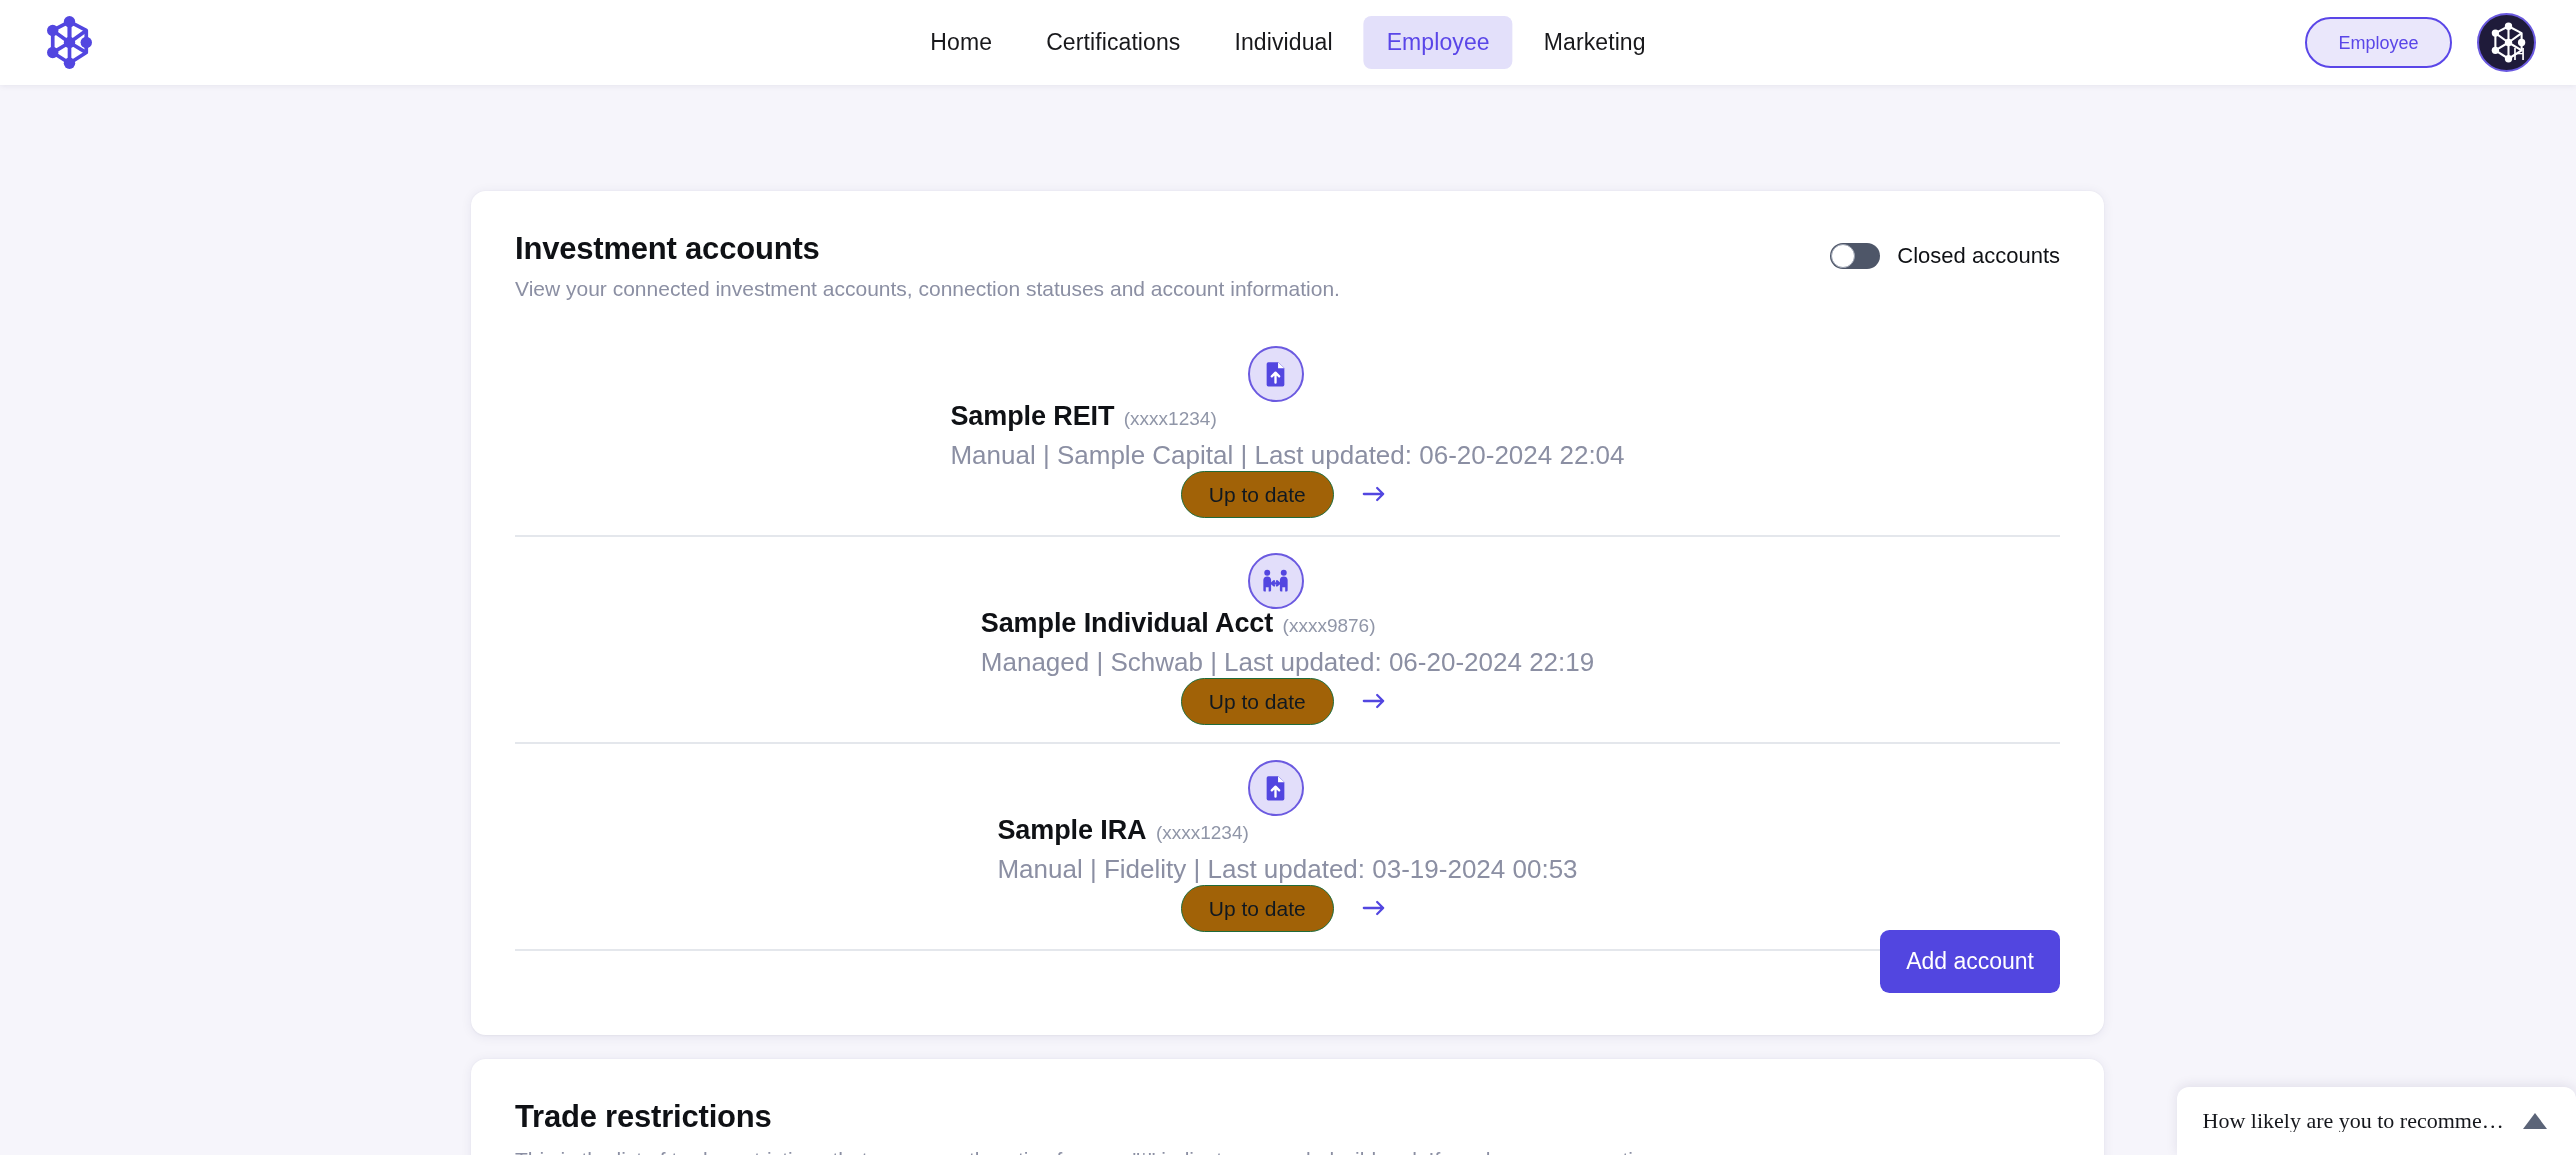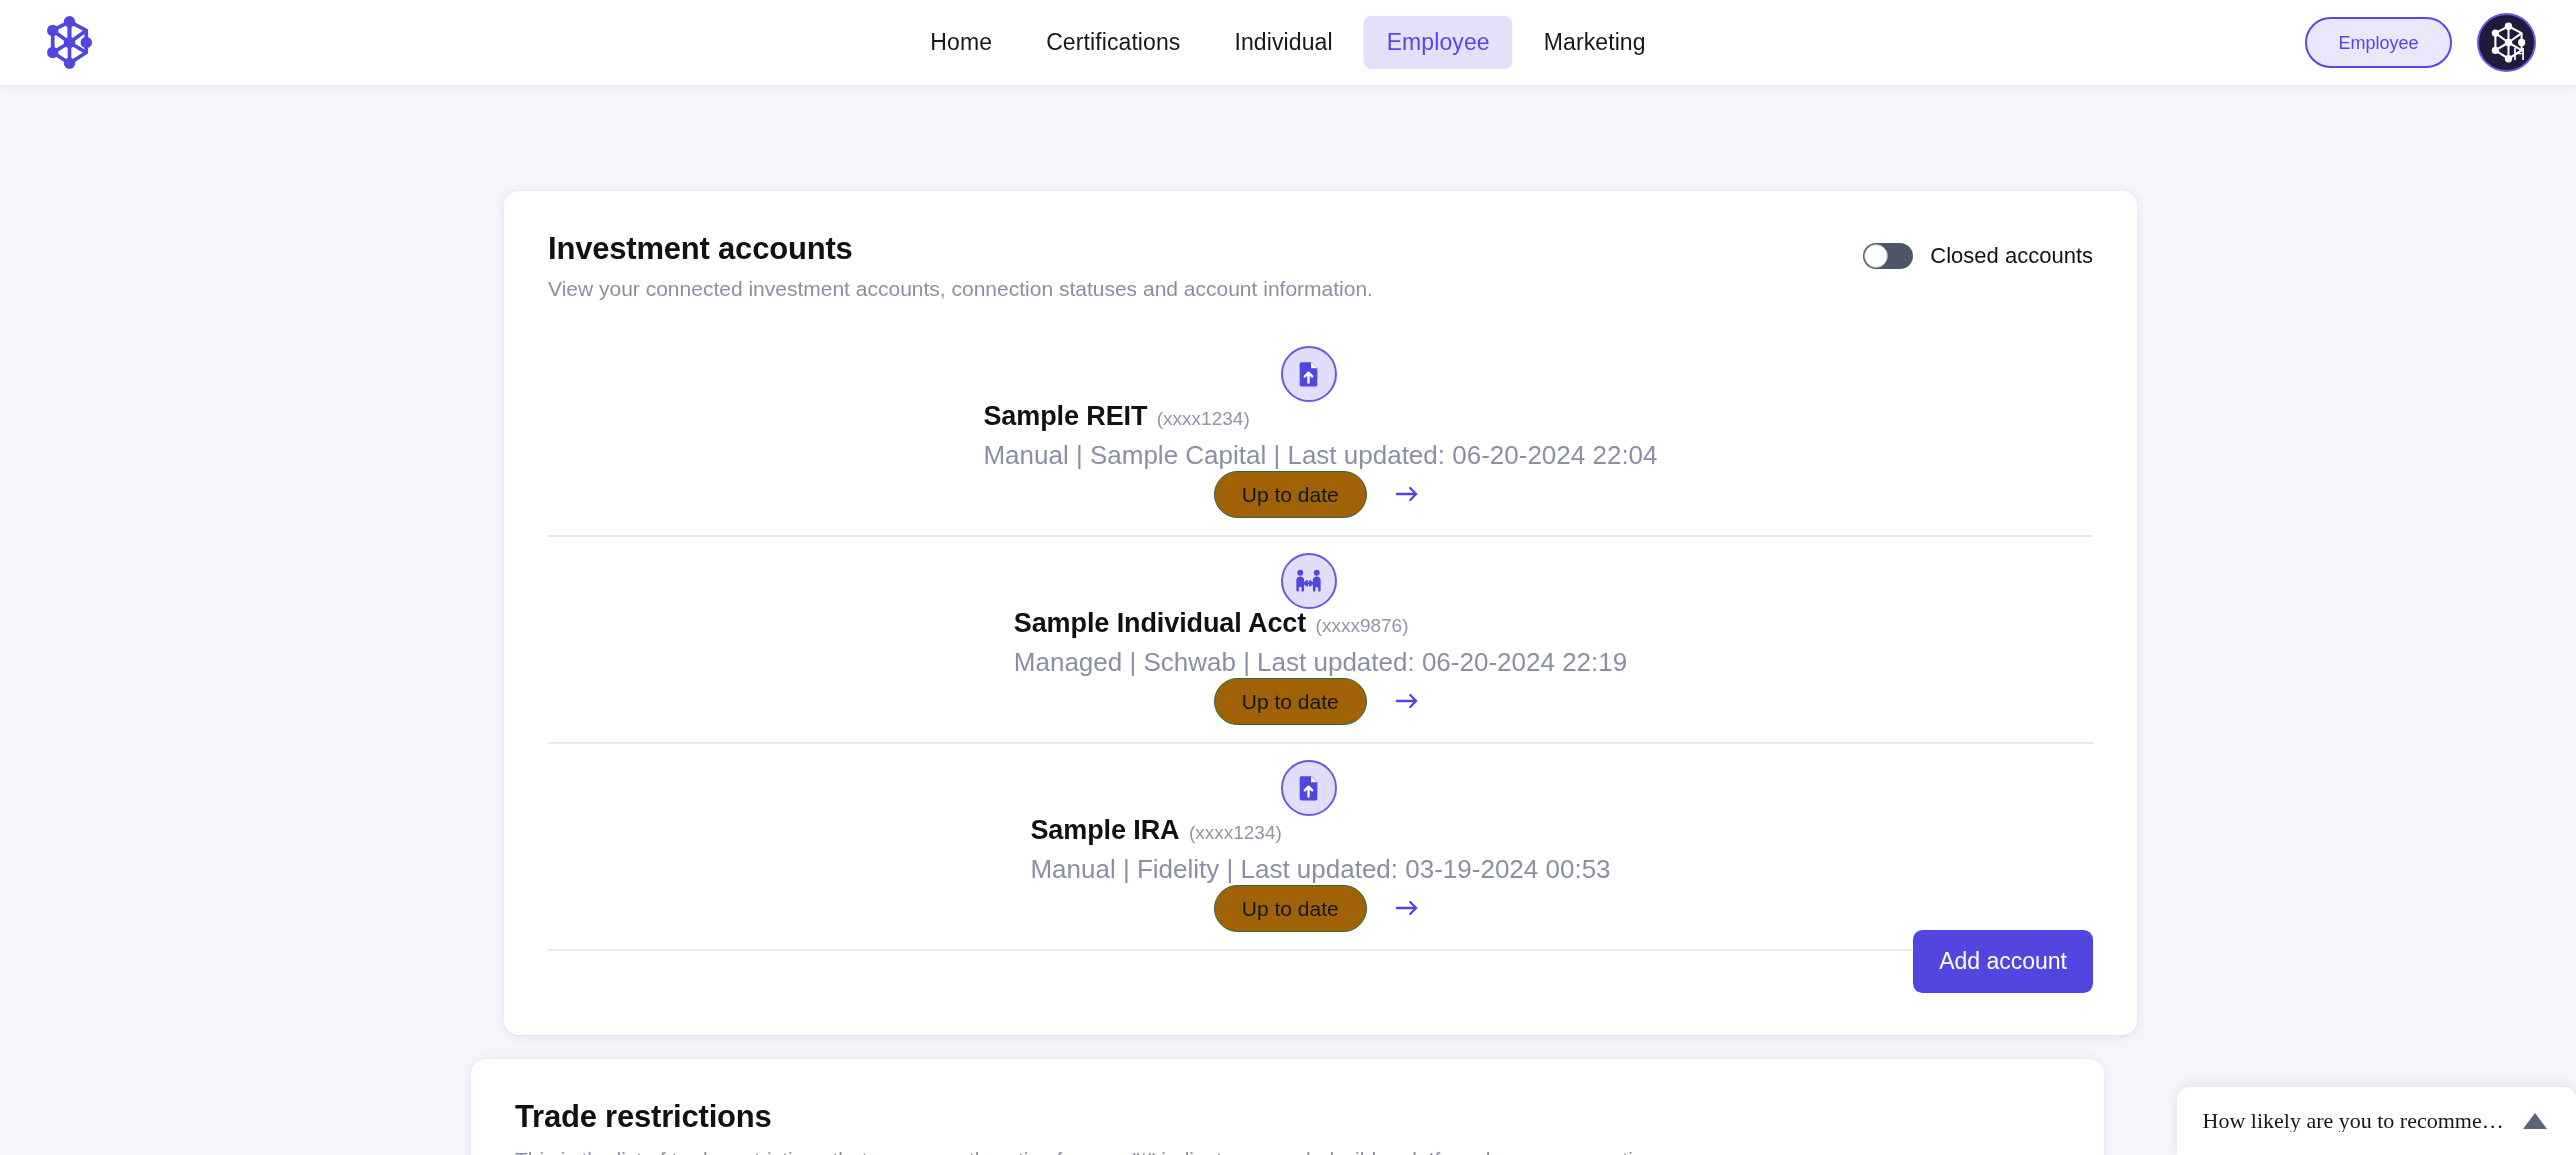--- a/index.html
+++ b/index.html
@@ -115,21 +115,21 @@
   .card {
     position: absolute;
     left: 471px;
     width: 1633px;
     background: #ffffff;
     border-radius: 14.8px;
     box-shadow: 0 1.3px 12px rgba(35, 31, 80, 0.07),
                 0 0.7px 2px rgba(35, 31, 80, 0.05);
   }
 
-  #accounts-card { top: 106px; height: 844px; margin-left: 33px; }
+  #accounts-card { top: 106px; height: 844px; }
   #restrictions-card { top: 974px; height: 282px; }
 
   .card-inner { padding: 40px 44px 0 44px; }
 
   .card-head {
     display: flex;
     align-items: flex-start;
     justify-content: space-between;
   }
 

